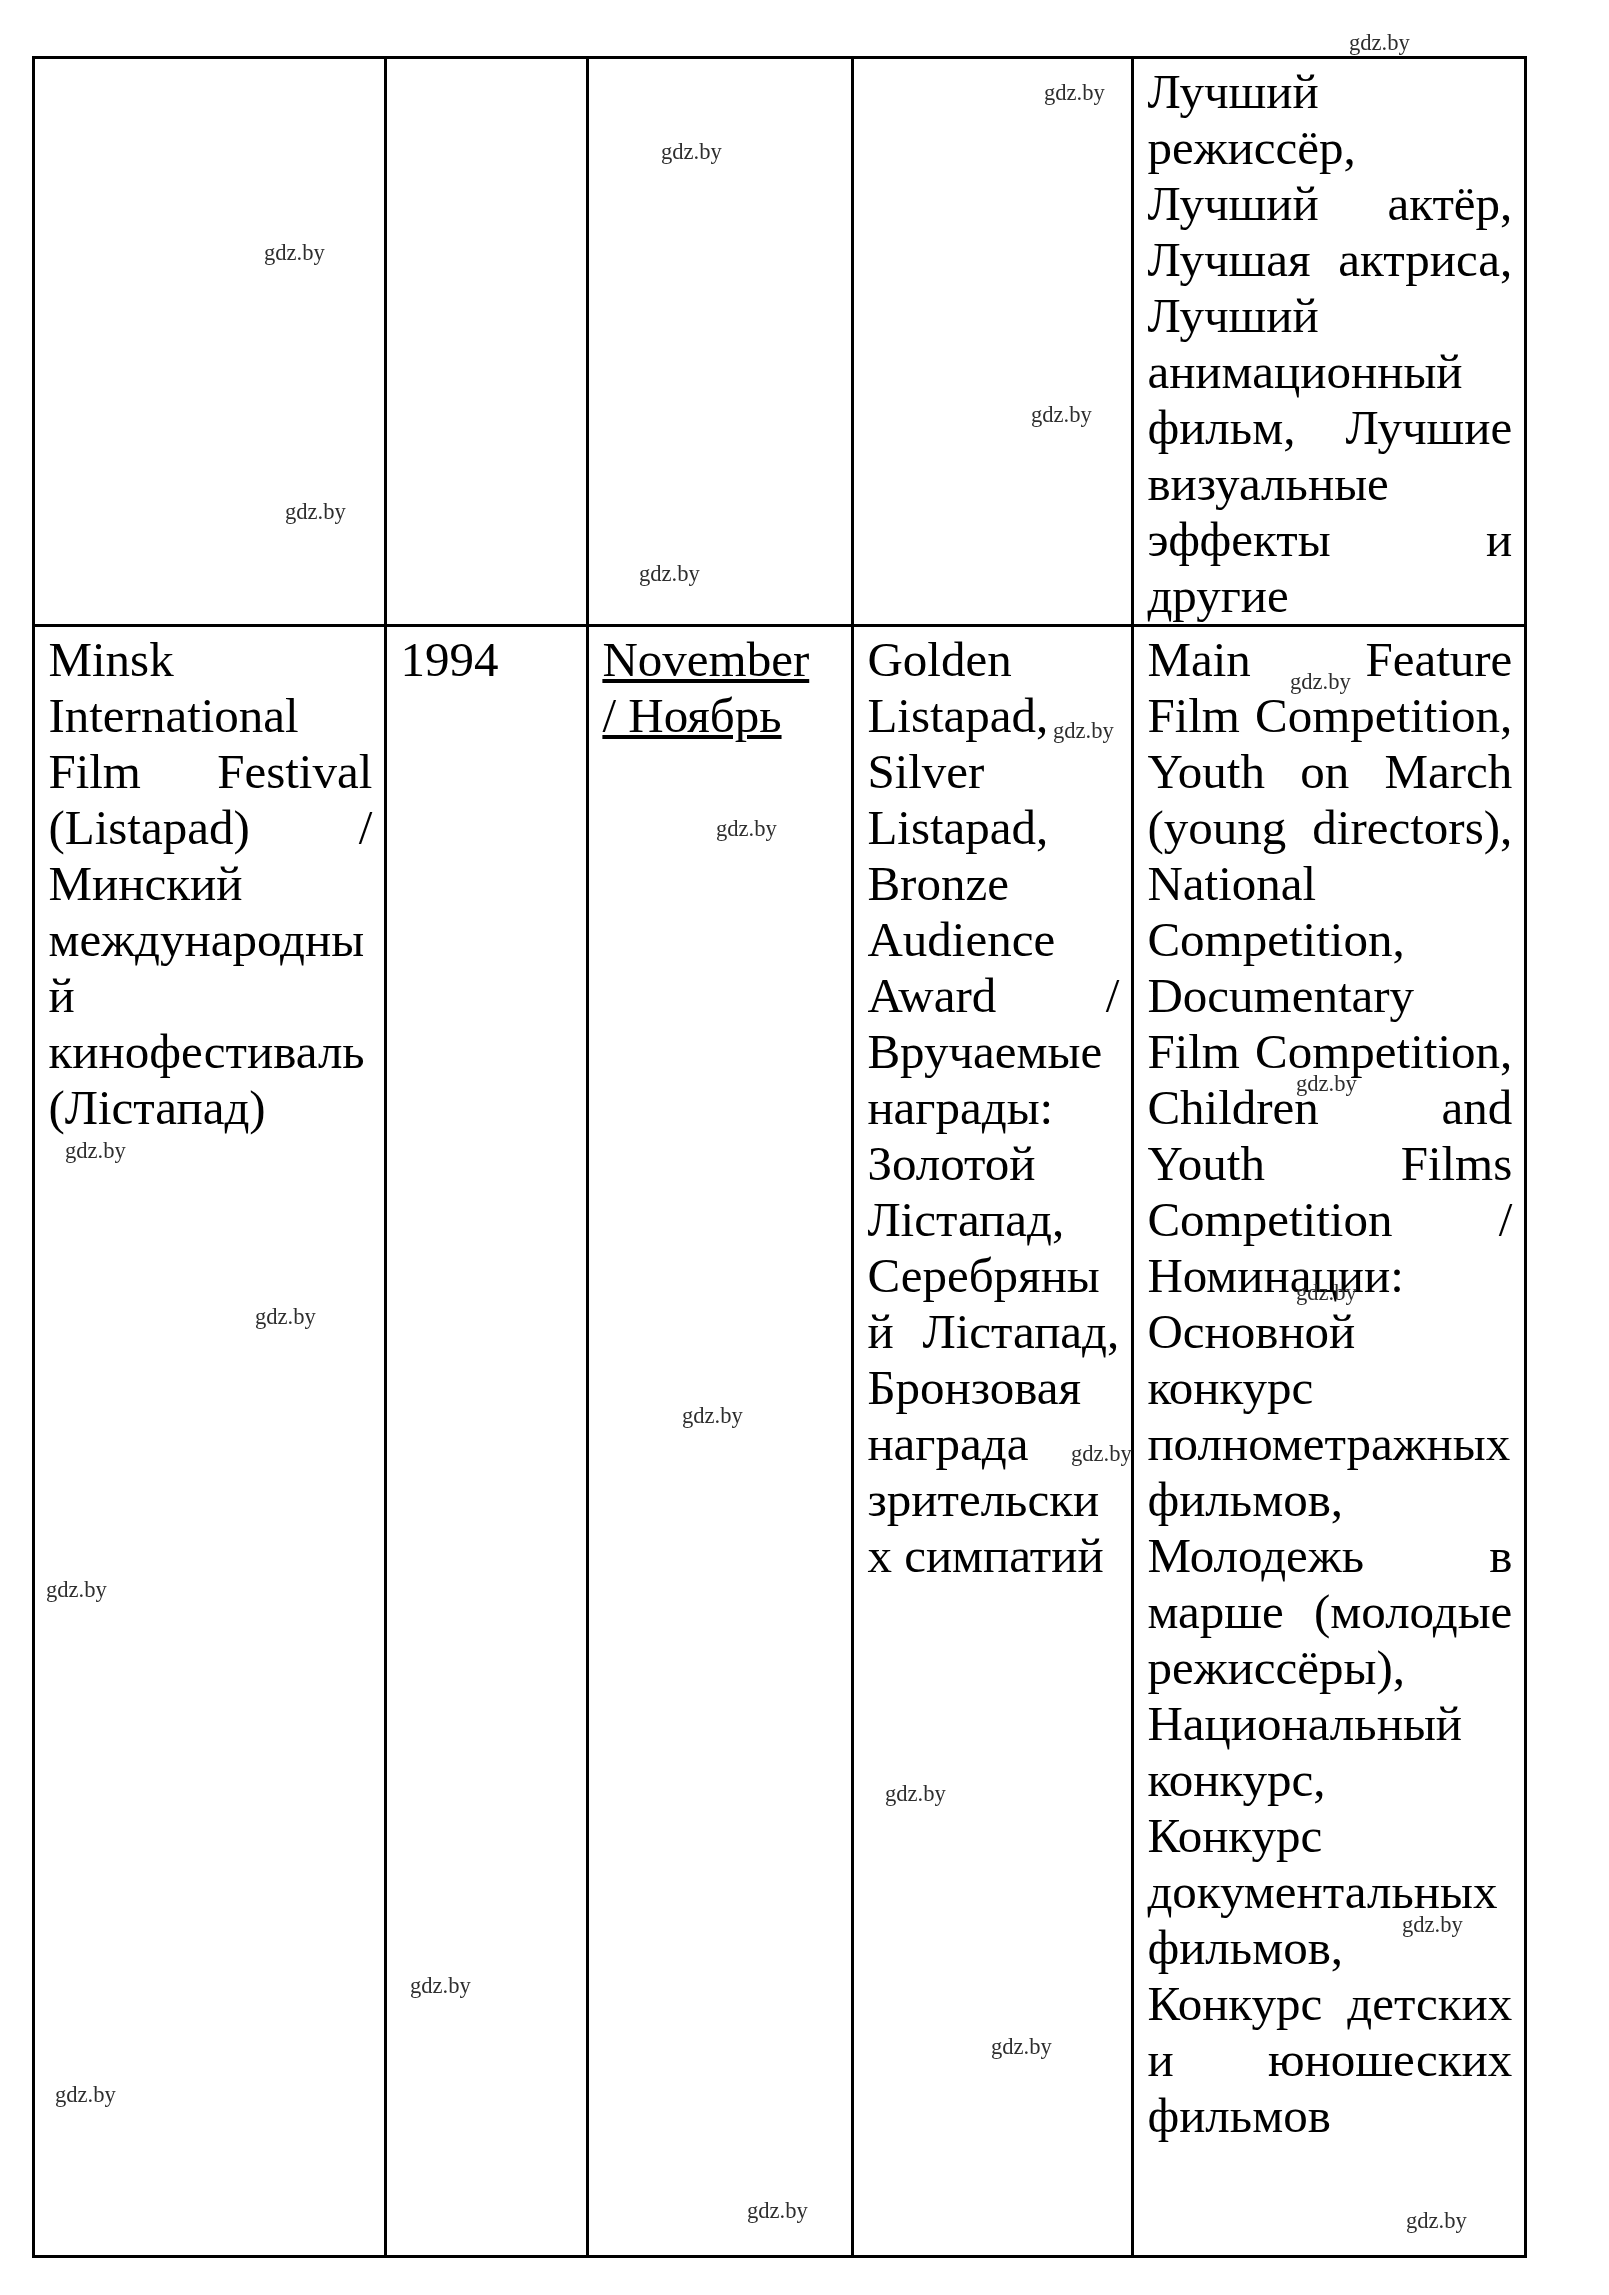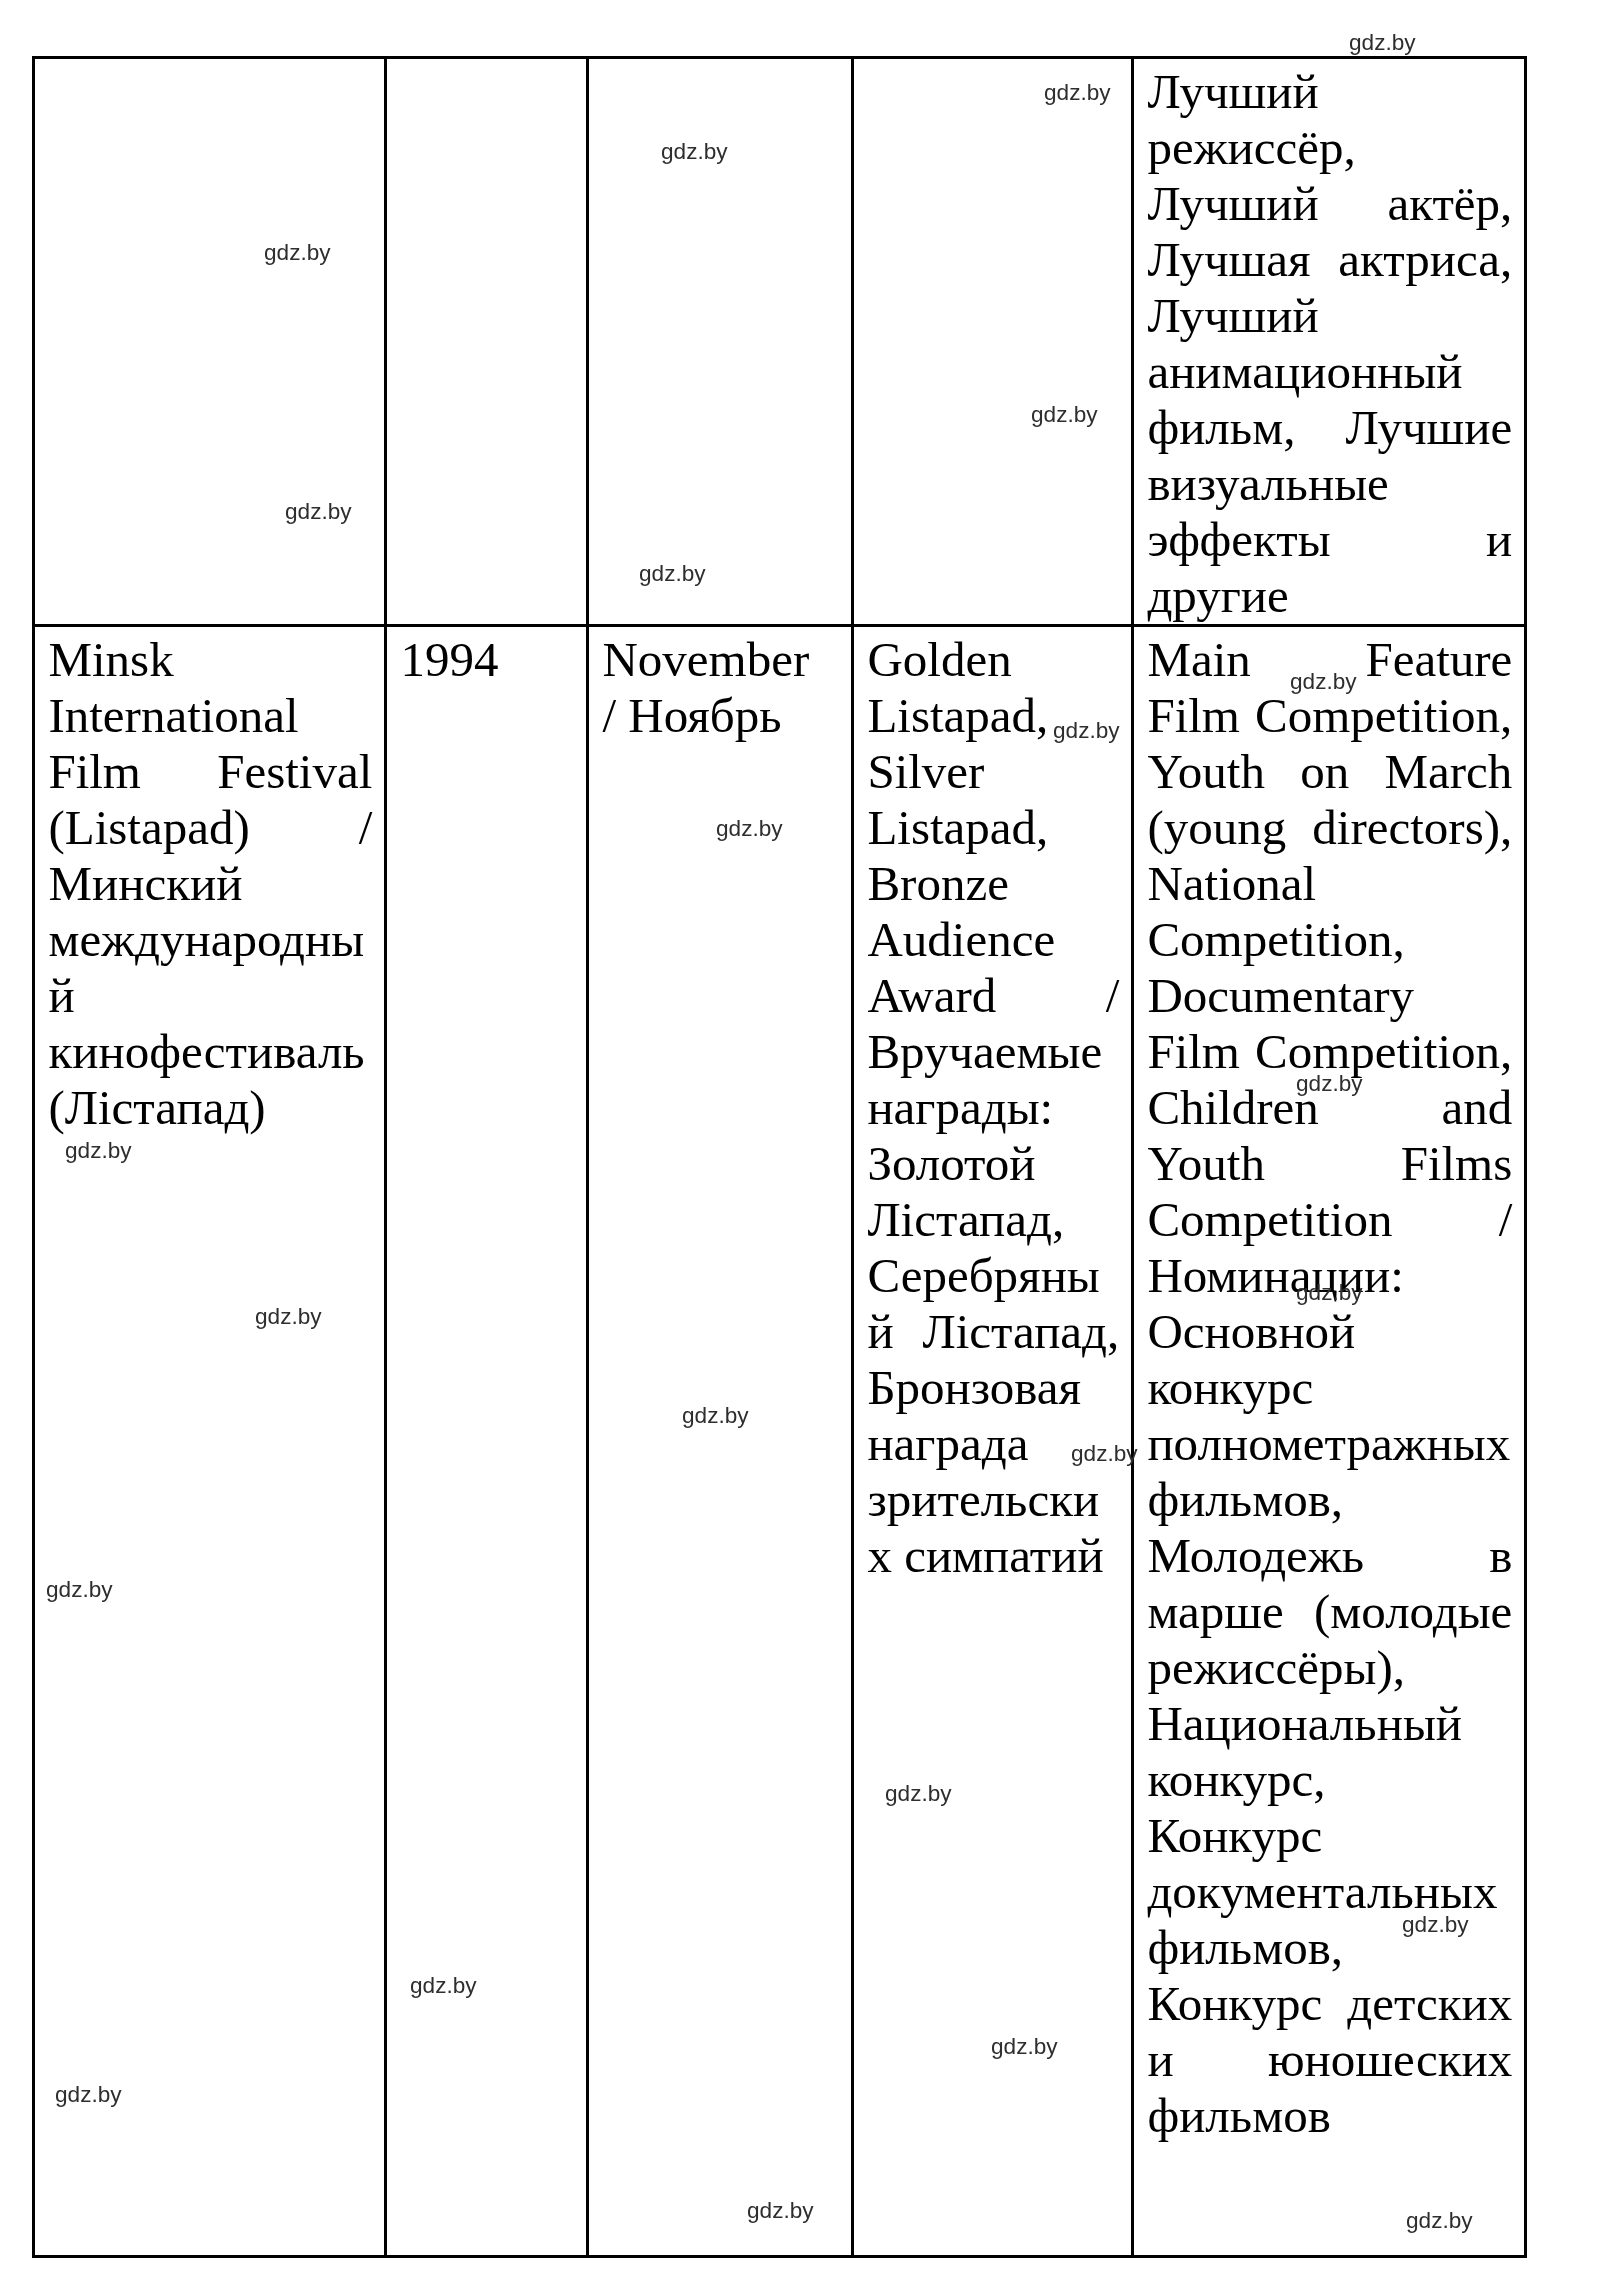--- a/index.html
+++ b/index.html
@@ -42,24 +42,24 @@
     font-size: 49px;
     line-height: 56px;
     color: #000000;
     text-align: justify;
     overflow: hidden;
     overflow-wrap: break-word;
     word-break: break-word;
     margin-top: 44px;
   }
   table.grid tr.r0 { height: 566px; }
-  table.grid td.col-month { padding-right: 18.4px; }
+  table.grid td.col-month { padding-right: 18.4px; text-decoration: underline; }
   .wm {
     position: absolute;
-    font-family: Liberation Sans, sans-serif;
+    font-family: Liberation Serif, serif;
     font-size: 22.6px;
     line-height: 25px;
     color: #2e2e2e;
     white-space: nowrap;
   }
   .footer {
     position: absolute;
     top: 2265px;
     left: 0;
     width: 100%;

